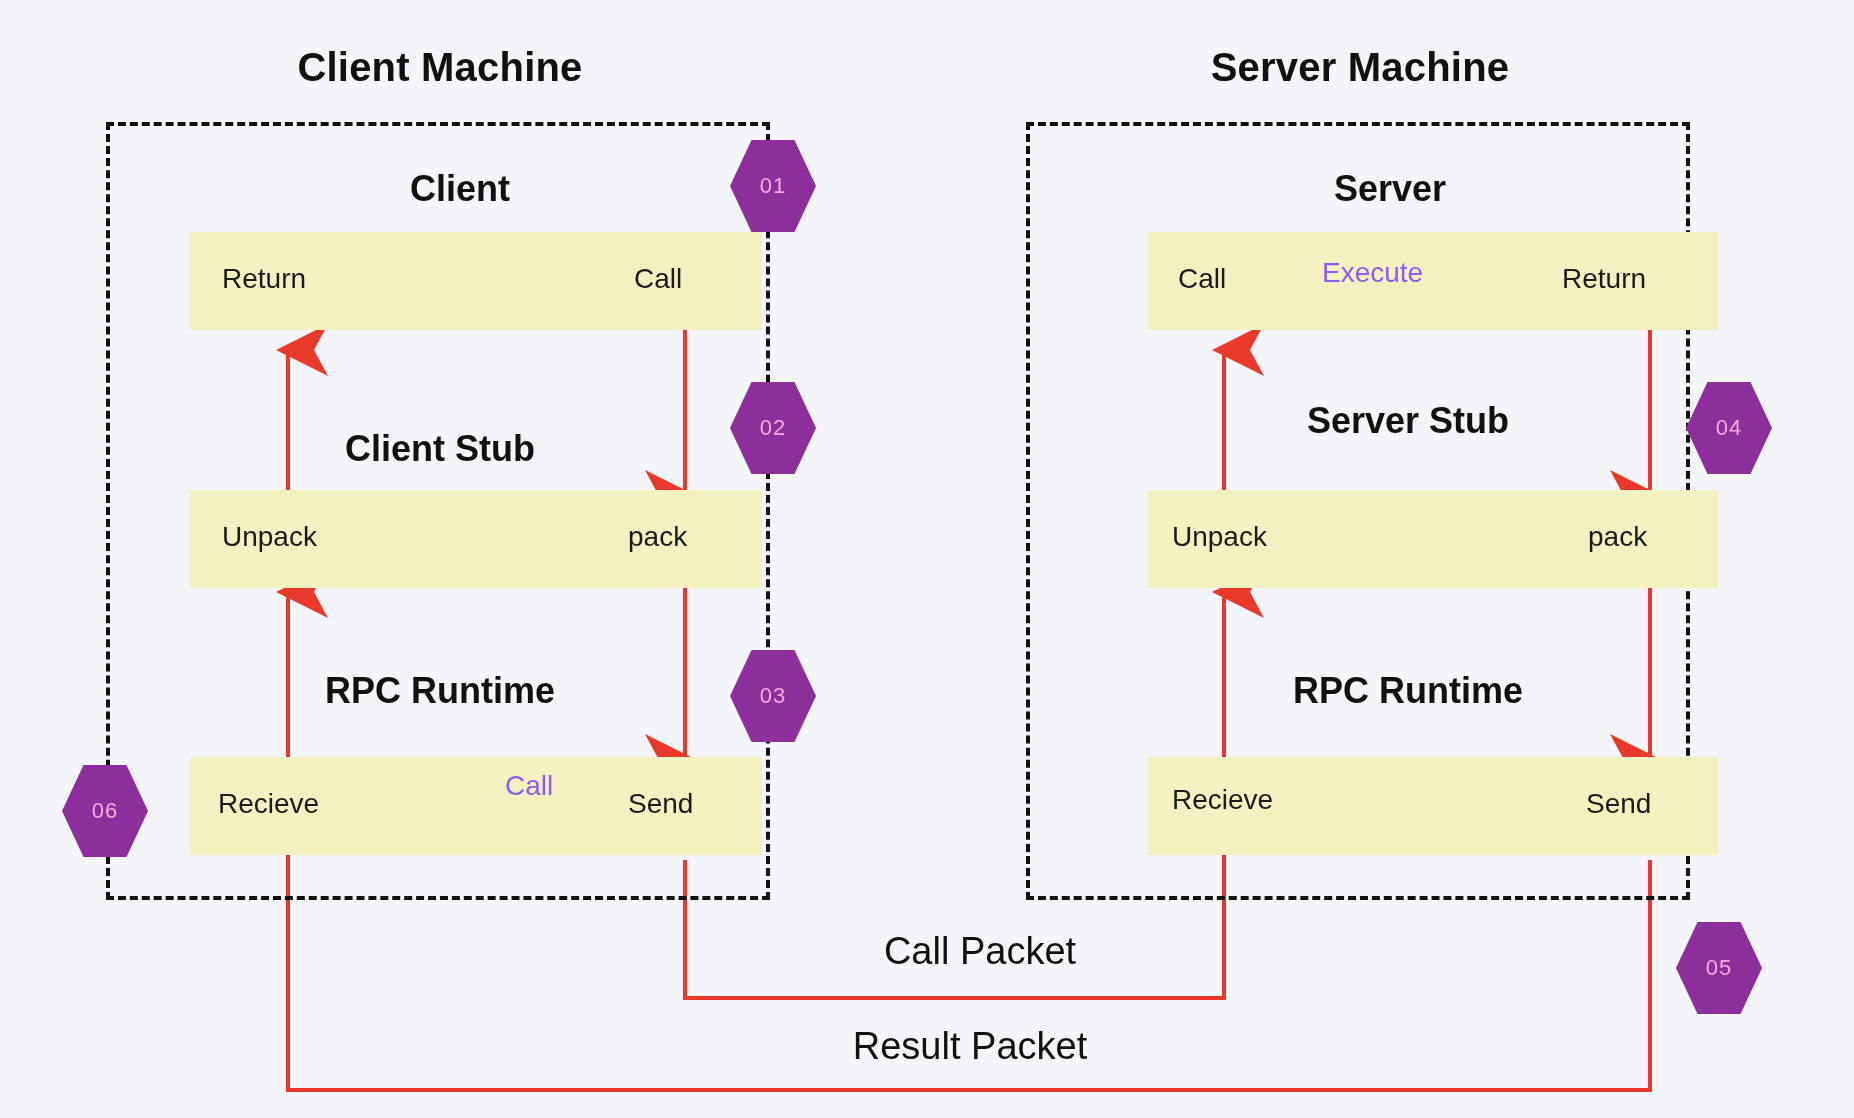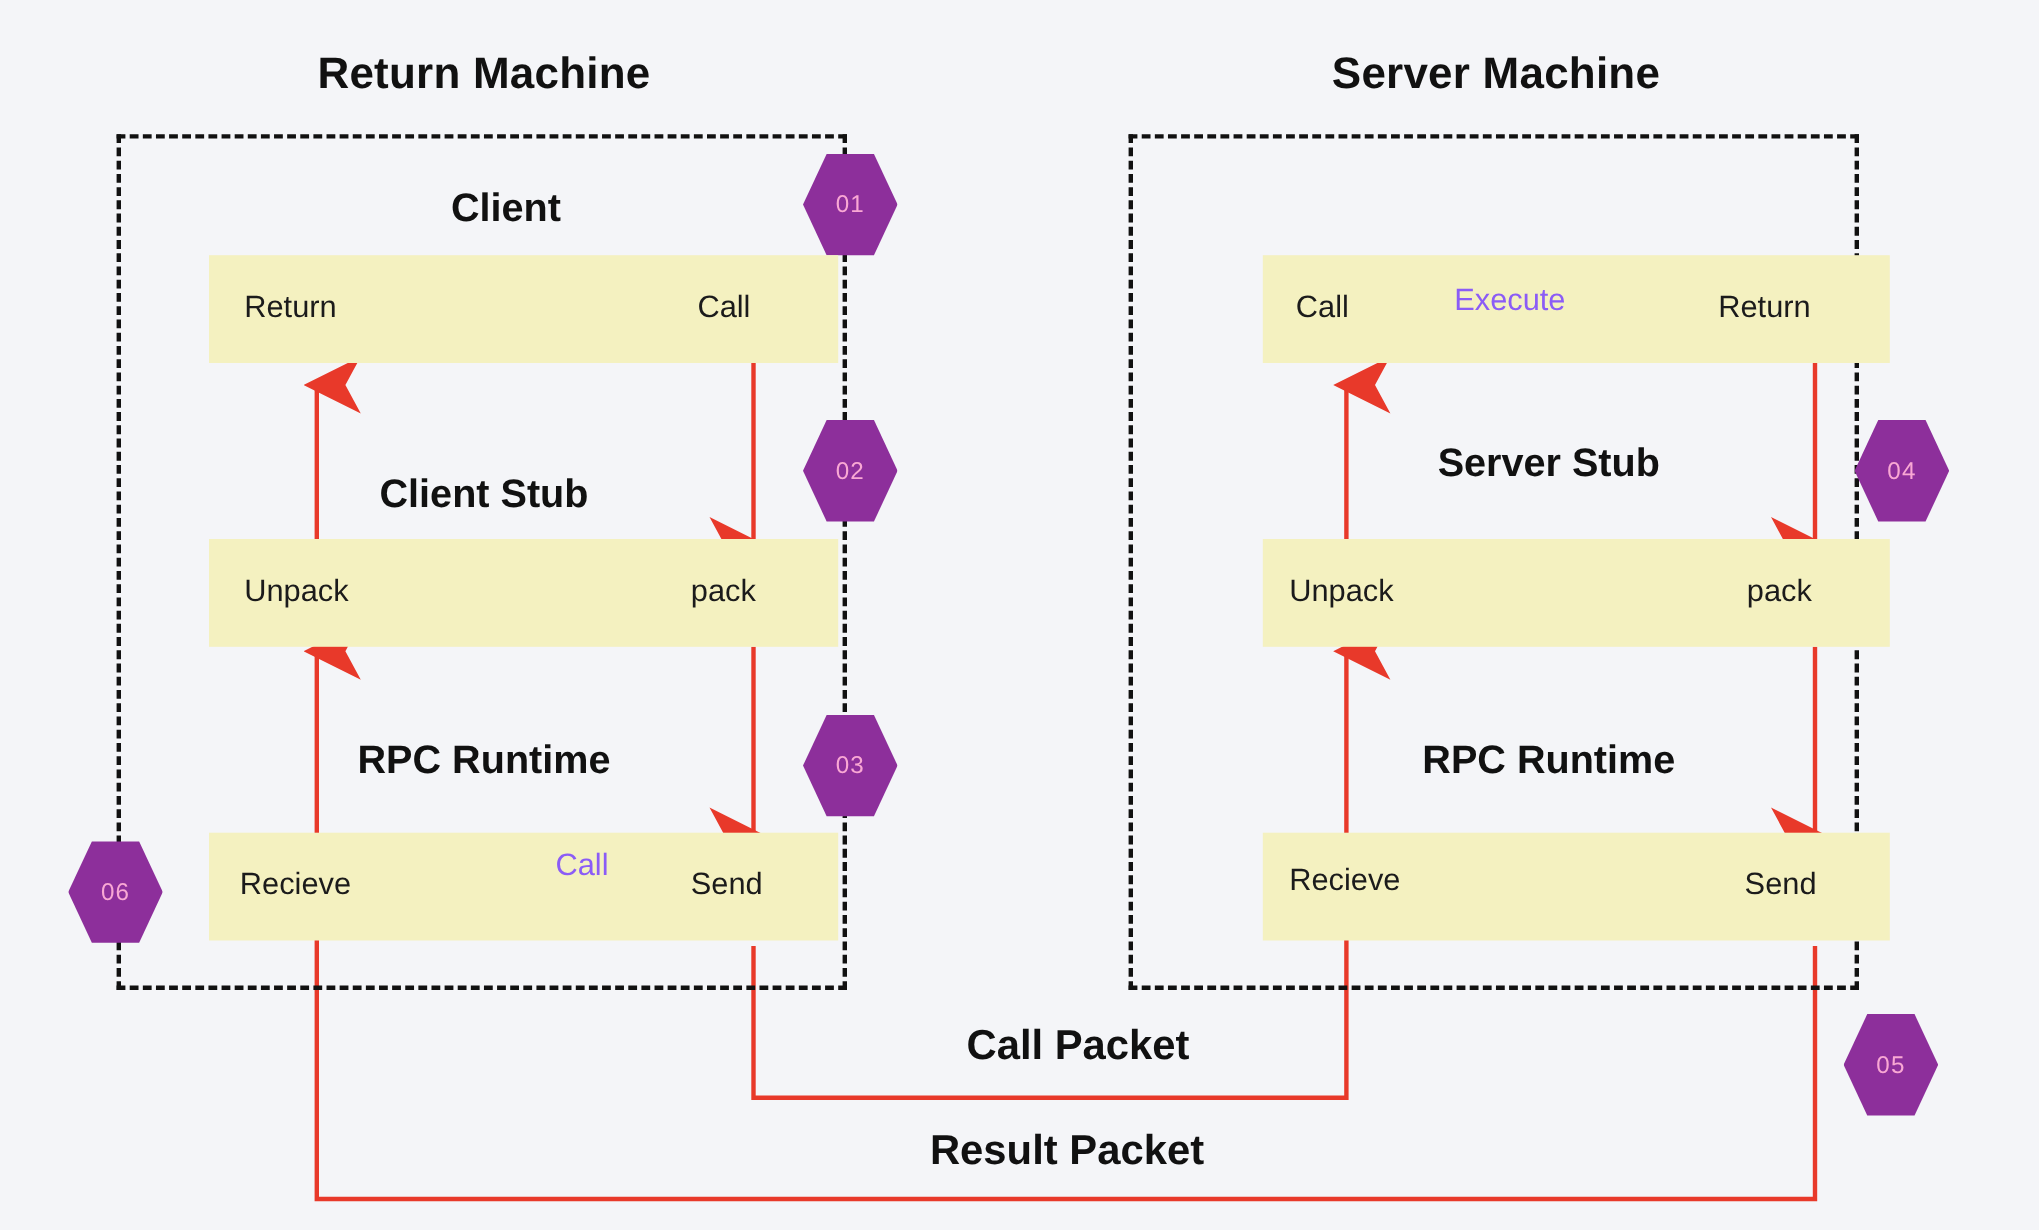--- a/index.html
+++ b/index.html
@@ -93,21 +93,21 @@
     left: 0; top: 0;
     width: 1854px;
     height: 1118px;
     pointer-events: none;
   }
 
   
   .packet-label {
     position: absolute;
     font-size: 38px;
-    font-weight: 700;
+    font-weight: 400;
     color: #111111;
     white-space: nowrap;
     text-align: center;
   }
 
   
   .flow-label {
     position: absolute;
     font-size: 28px;
     font-weight: 400;
@@ -148,21 +148,21 @@
     <line x1="1224" y1="592" x2="1224" y2="350" stroke="#e8392a" stroke-width="4" marker-end="url(#redUp)"></line>
     <line x1="1224" y1="880" x2="1224" y2="592" stroke="#e8392a" stroke-width="4" marker-end="url(#redUp)"></line>
 
     <line x1="1270" y1="297" x2="1540" y2="297" stroke="#7b7f93" stroke-width="4" marker-end="url(#blueArrow)" transform="rotate(180 1405 297)"></line>
 
     <path d="M 685 860 L 685 998 L 1224 998 L 1224 880" stroke="#e8392a" stroke-width="4" fill="none"></path>
 
     <path d="M 1650 860 L 1650 1090 L 288 1090 L 288 860" stroke="#e8392a" stroke-width="4" fill="none"></path>
   </svg>
 
-  <div class="machine-title" id="client-machine-title">Return Machine</div>
+  <div class="machine-title" id="client-machine-title">Client Machine</div>
 
   <div class="machine-box" id="client-machine-box"></div>
 
   <div class="layer-title" style="left:260px; top:168px; width:400px;">Client</div>
 
   <div class="hexagon" style="left:730px; top:138px;">
     <span>01</span>
   </div>
 
   <div class="band" style="left:190px; top:232px; width:572px;"></div>
@@ -192,20 +192,21 @@
   <div class="flow-label" style="left:505px; top:770px;">Call</div>
 
   <div class="hexagon" style="left:62px; top:763px;">
     <span>06</span>
   </div>
 
   <div class="machine-title" id="server-machine-title">Server Machine</div>
 
   <div class="machine-box" id="server-machine-box"></div>
 
+  <div class="layer-title" style="left:1190px; top:168px; width:400px;">Server</div>
 
   <div class="band" style="left:1148px; top:232px; width:570px;"></div>
   <div class="band-label" style="left:1178px; top:265px;">Call</div>
   <div class="band-label" style="left:1562px; top:265px;">Return</div>
 
   <div class="flow-label" style="left:1322px; top:257px;">Execute</div>
 
   <div class="layer-title" style="left:1148px; top:400px; width:520px;">Server Stub</div>
 
   <div class="hexagon" style="left:1686px; top:380px;">

